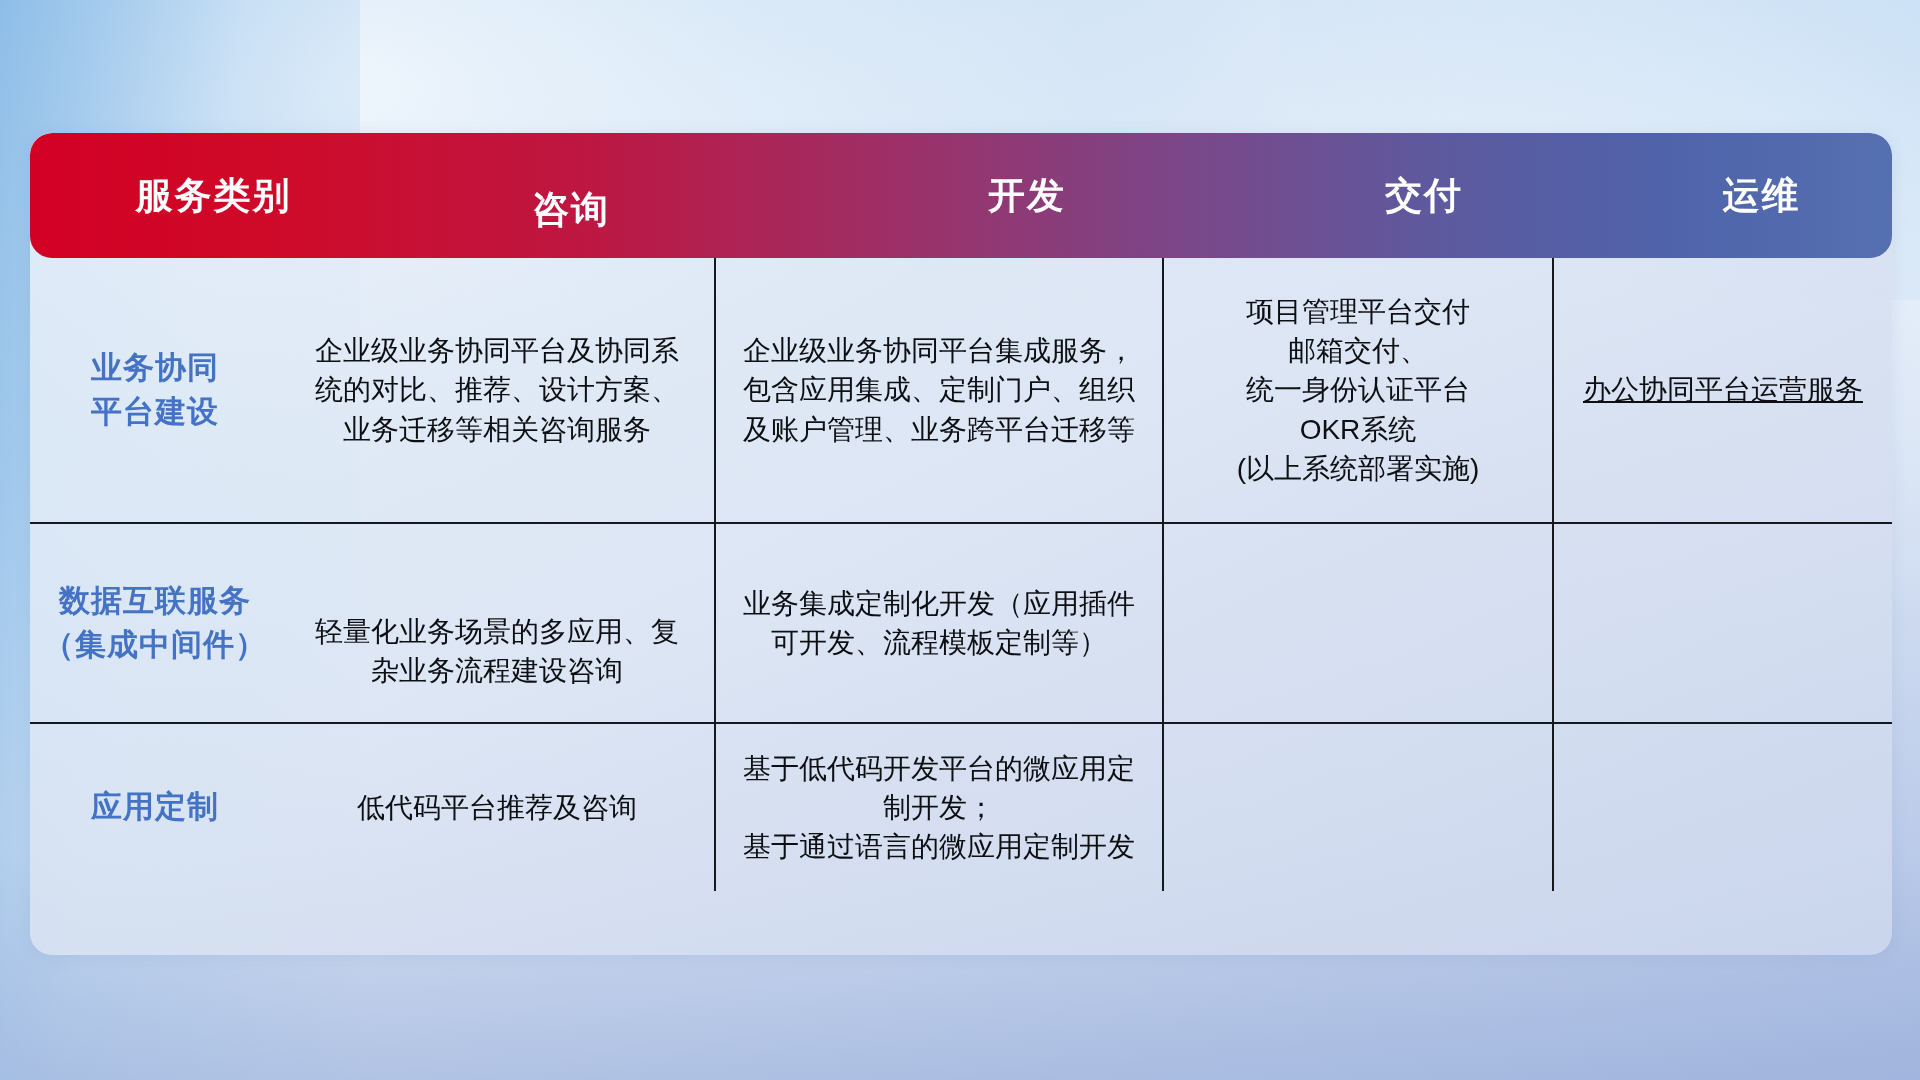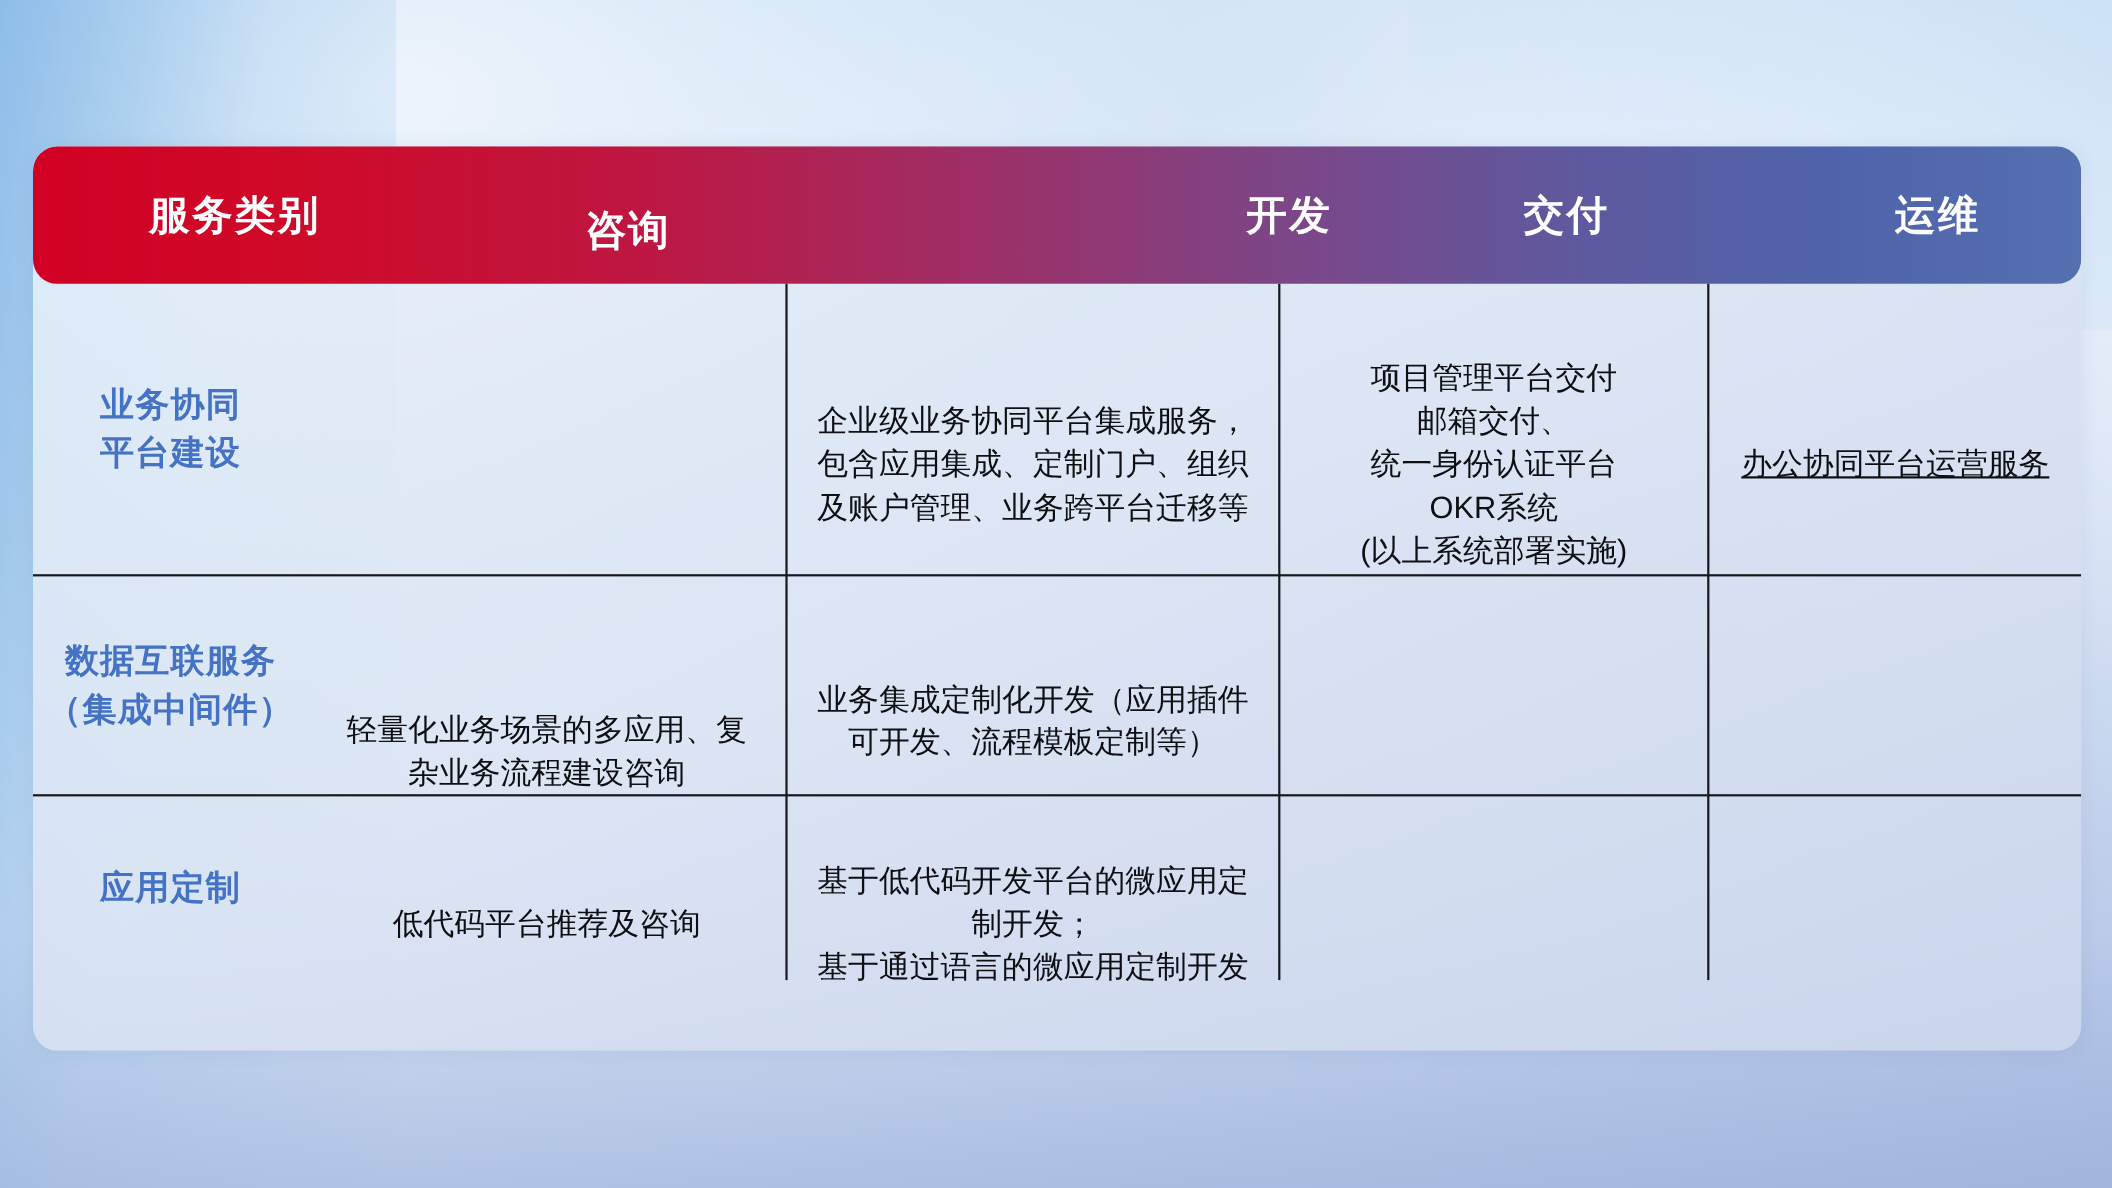--- a/index.html
+++ b/index.html
@@ -121,50 +121,52 @@
     line-height: 1.42;
     letter-spacing: 1px;
     white-space: pre-line;
   }
   .cell-text {
     color: #0d0f12;
     font-weight: 400;
     font-size: 28px;
     line-height: 1.40;
     white-space: pre-line;
-    margin-top: 32px;
   }
 </style>
 </head>
 <body>
 
 <div id="bg-base"></div>
 <div id="bg-tint-left"></div>
 <div id="bg-tint-bottom"></div>
 <div id="bg-tint-topright"></div>
 
 <div id="table-card">
 
   <div id="table-header">
     <div class="head-cell" style="position:absolute;left:0px;width:295px;">服务类别</div>
     <div class="head-cell" style="position:absolute;left:295px;width:420px;margin-top:28px;">咨询</div>
-    <div class="head-cell" style="position:absolute;left:697px;width:448px;text-align:right;">开发</div>
+    <div class="head-cell" style="position:absolute;left:737px;width:448px;">开发</div>
     <div class="head-cell" style="position:absolute;left:1163px;width:390px;">交付</div>
     <div class="head-cell" style="position:absolute;left:1541px;width:309px;">运维</div>
   </div>
 
   <div class="vline" style="left:684px;"></div>
   <div class="vline" style="left:1132px;"></div>
   <div class="vline" style="left:1522px;"></div>
 
   <div class="hline" style="top:389px;"></div>
   <div class="hline" style="top:589px;"></div>
 
   <div class="cell cell-label" style="left:0px;top:125px;width:250px;height:264px;">业务协同
 平台建设</div>
+  <div class="cell cell-text" style="left:250px;top:125px;width:434px;height:264px;">企业级业务协同平台及协同系
+统的对比、推荐、设计方案、
+业务迁移等相关咨询服务</div>
   <div class="cell cell-text" style="left:686px;top:125px;width:446px;height:264px;">企业级业务协同平台集成服务，
 包含应用集成、定制门户、组织
 及账户管理、业务跨平台迁移等</div>
   <div class="cell cell-text" style="left:1134px;top:125px;width:388px;height:264px;">项目管理平台交付
 邮箱交付、
 统一身份认证平台
 OKR系统
 (以上系统部署实施)</div>
   <div class="cell cell-text" style="left:1524px;top:125px;width:338px;height:264px;text-decoration:underline;">办公协同平台运营服务</div>
 

